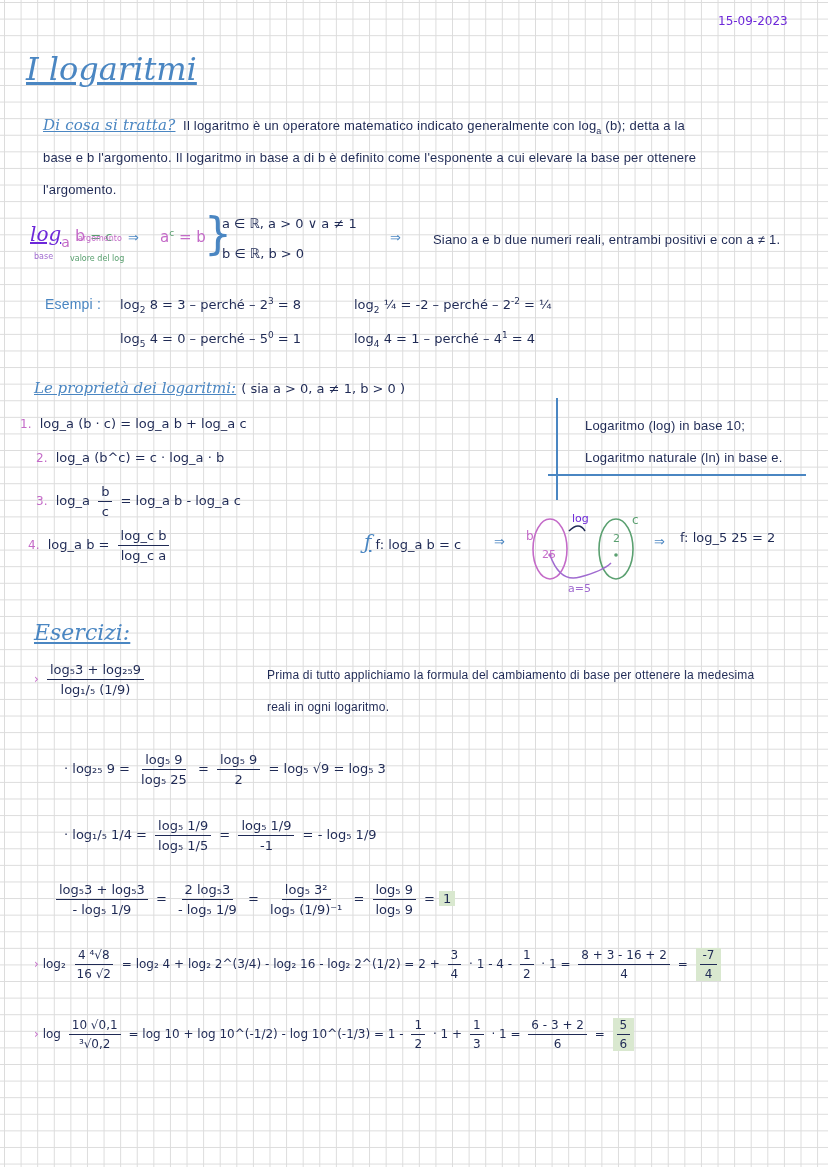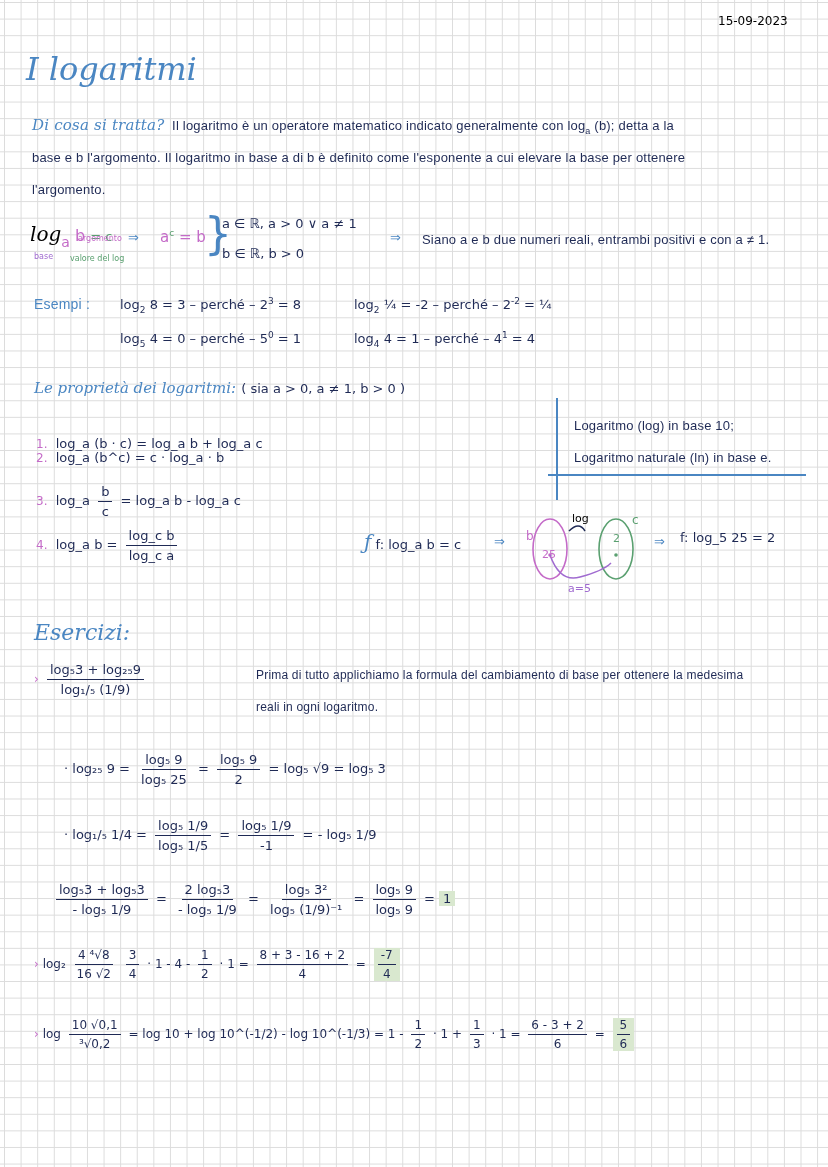--- a/index.html
+++ b/index.html
@@ -8,27 +8,27 @@
     background-color:#ffffff;
     background-image:
       linear-gradient(to right, #dcdcdc 1px, transparent 1px),
       linear-gradient(to bottom, #dcdcdc 1px, transparent 1px);
     background-size:16.6px 16.6px;
     background-position:4px 2px;
     font-family:"DejaVu Sans", sans-serif;
     color:#1f2a55;
   }
   .abs { position:absolute; white-space:nowrap; }
-  .ink { color:#000000; }
+  .ink { color:#6d28d9; }
   .blue { color:#4a86c2; }
   .pink { color:#c46bc8;margin-top:16px; }
   .violet { color:#a06bd0; }
   .green { color:#5aa070; }
-  .script { font-family:"DejaVu Serif", serif; font-style:italic; }
-  .hand { font-family:"Liberation Sans", sans-serif; font-size:13px; letter-spacing:0.2px; }
+  .script { font-family:"DejaVu Serif", serif; font-style:italic;text-decoration:underline; }
+  .hand { font-family:"Liberation Sans", sans-serif; font-size:13px; letter-spacing:0.2px;margin-left:11px; }
   .math { font-family:"DejaVu Sans", sans-serif; font-size:13px; }
   sub, sup { font-size:9px; }
   .frac { display:inline-flex; flex-direction:column; align-items:center; vertical-align:middle; margin:0 4px; }
   .frac .num { padding:0 3px 2px; border-bottom:1.5px solid #1f2a55; }
   .frac .den { padding:2px 3px 0; }
   .hl { background:#d9e8cf; padding:0 4px; }
   .date { font-size:12px; }
   .title { font-size:32px; }
   .bracket { font-size:44px; color:#4a86c2; font-family:"DejaVu Sans", sans-serif; line-height:1; }
   .vline { position:absolute; background:#4a86c2; }
@@ -95,38 +95,38 @@
   <span>4 = 1</span> –
   <span>perché</span> –
   <span>4</span><sup>1</sup>
   <span>= 4</span>
 </div>
 
 <div class="abs" style="left:34px; top:378px;">
   <span class="blue script" style="font-size:15px;">Le proprietà dei logaritmi:</span>
   <span class="math">( sia a &gt; 0, a ≠ 1, b &gt; 0 )</span>
 </div>
-<div class="abs math" style="left:36px; top:416px;margin-top:20px;">
+<div class="abs math" style="left:20px; top:416px;">
   <span class="bullet">1.</span>&nbsp;
   <span>log_a (b · c) = log_a b + log_a c</span>
 </div>
 <div class="abs math" style="left:36px; top:450px;">
   <span class="bullet">2.</span>&nbsp;
   <span>log_a (b^c) = c · log_a · b</span>
 </div>
 <div class="abs math" style="left:36px; top:484px;">
   <span class="bullet">3.</span>&nbsp;
   <span>log_a</span>
   <span class="frac">
       <span class="num">b</span>
       <span class="den">c</span>
     </span>
   <span>= log_a b - log_a c</span>
 </div>
-<div class="abs math" style="left:36px; top:528px;">
+<div class="abs math" style="left:28px; top:528px;">
   <span class="bullet">4.</span>&nbsp;
   <span>log_a b =</span>
   <span class="frac">
       <span class="num">log_c b</span>
       <span class="den">log_c a</span>
     </span>
 </div>
 
 <div class="vline" style="left:556px; top:398px; width:1.5px; height:102px;"></div>
 <div class="vline" style="left:548px; top:474px; width:258px; height:1.5px;"></div>
@@ -211,20 +211,21 @@
   <span class="hl">1</span>
 </div>
 
 <div class="abs math" style="left:34px; top:948px; font-size:12px;">
   <span class="bullet">›</span>
   <span>log₂</span>
   <span class="frac">
       <span class="num">4 ⁴√8</span>
       <span class="den">16 √2</span>
     </span>
+  <span>= log₂ 4 + log₂ 2^(3/4) - log₂ 16 - log₂ 2^(1/2) = 2 +</span>
   <span class="frac">
       <span class="num">3</span>
       <span class="den">4</span>
     </span>
   <span>· 1 - 4 -</span>
   <span class="frac">
       <span class="num">1</span>
       <span class="den">2</span>
     </span>
   <span>· 1 =</span>

